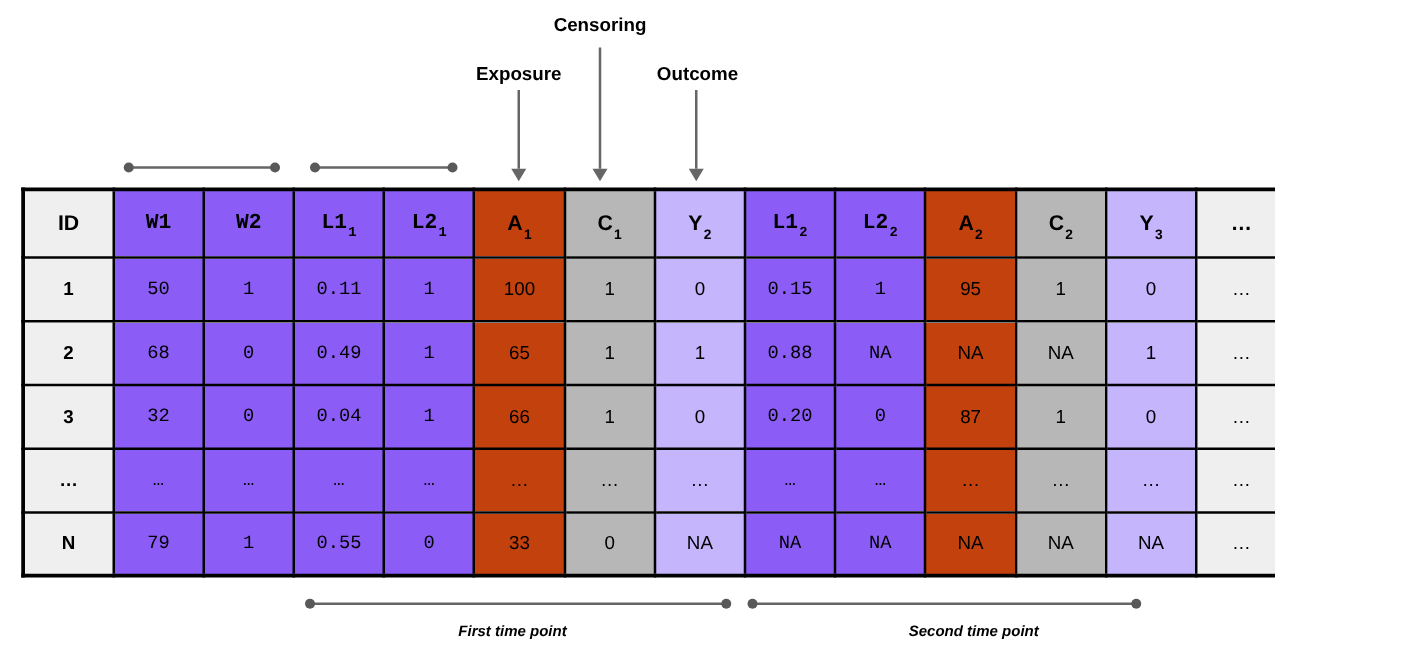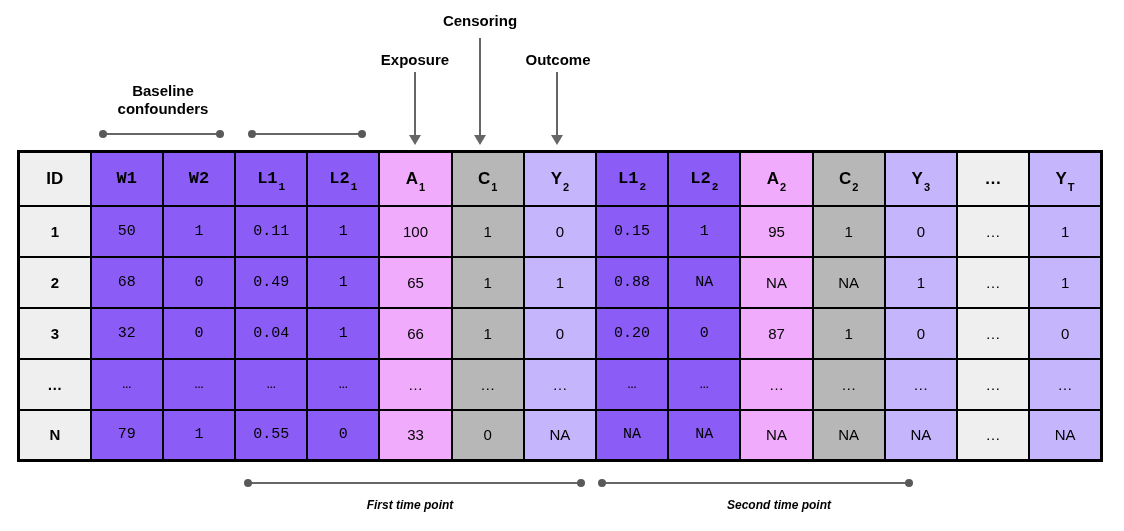--- a/index.html
+++ b/index.html
@@ -2,21 +2,21 @@
 <html><head>
 <meta charset="utf-8">
 <style>
   * { box-sizing: border-box; margin: 0; padding: 0; }
   body {
     background: #ffffff;
     font-family: "Liberation Sans", "DejaVu Sans", sans-serif;
   }
   #canvas {
     position: relative;
-    width: 1124px;
+    width: 1020px;
     height: 531px;
     background: #ffffff;
     overflow: hidden;
   }
 
   
   .ann-label {
     position: absolute;
     transform: translateX(-50%);
     font-weight: bold;
@@ -90,21 +90,21 @@
   }
   table#grid td:first-child { font-weight: bold; }
   th .subs {
     display: inline-block;
     font-size: 11px;
     font-weight: bold;
     transform: translateY(7px);
     margin-left: 1px;
   }
   .c-blue      { background: #8b5cf6; font-family: Liberation Mono, monospace; }
-  .c-yellow    { background: #f0abfc; }
+  .c-yellow    { background: #c2410c; }
   .c-gray      { background: #b7b7b7; }
   .c-red       { background: #c4b5fd; }
   .c-lightgray { background: #efefef; }
 
   
   .time-label {
     position: absolute;
     transform: translateX(-50%);
     font-weight: bold;
     font-style: italic;
@@ -114,21 +114,20 @@
   }
 </style>
 </head>
 <body>
 
 <div id="canvas">
 
   <div class="ann-label" style="left:480px; top:12px;">Censoring</div>
   <div class="ann-label" style="left:415px; top:51px;">Exposure</div>
   <div class="ann-label" style="left:558px; top:51px;">Outcome</div>
-  <div class="ann-label wrap" style="left:163px; top:82px; width:120px;">Baseline confounders</div>
 
   <div class="arrow" style="left:479px; top:38px; height:97px;">
     <div class="head"></div>
   </div>
   <div class="arrow" style="left:414px; top:72px; height:63px;">
     <div class="head"></div>
   </div>
   <div class="arrow" style="left:556px; top:72px; height:63px;">
     <div class="head"></div>
   </div>

